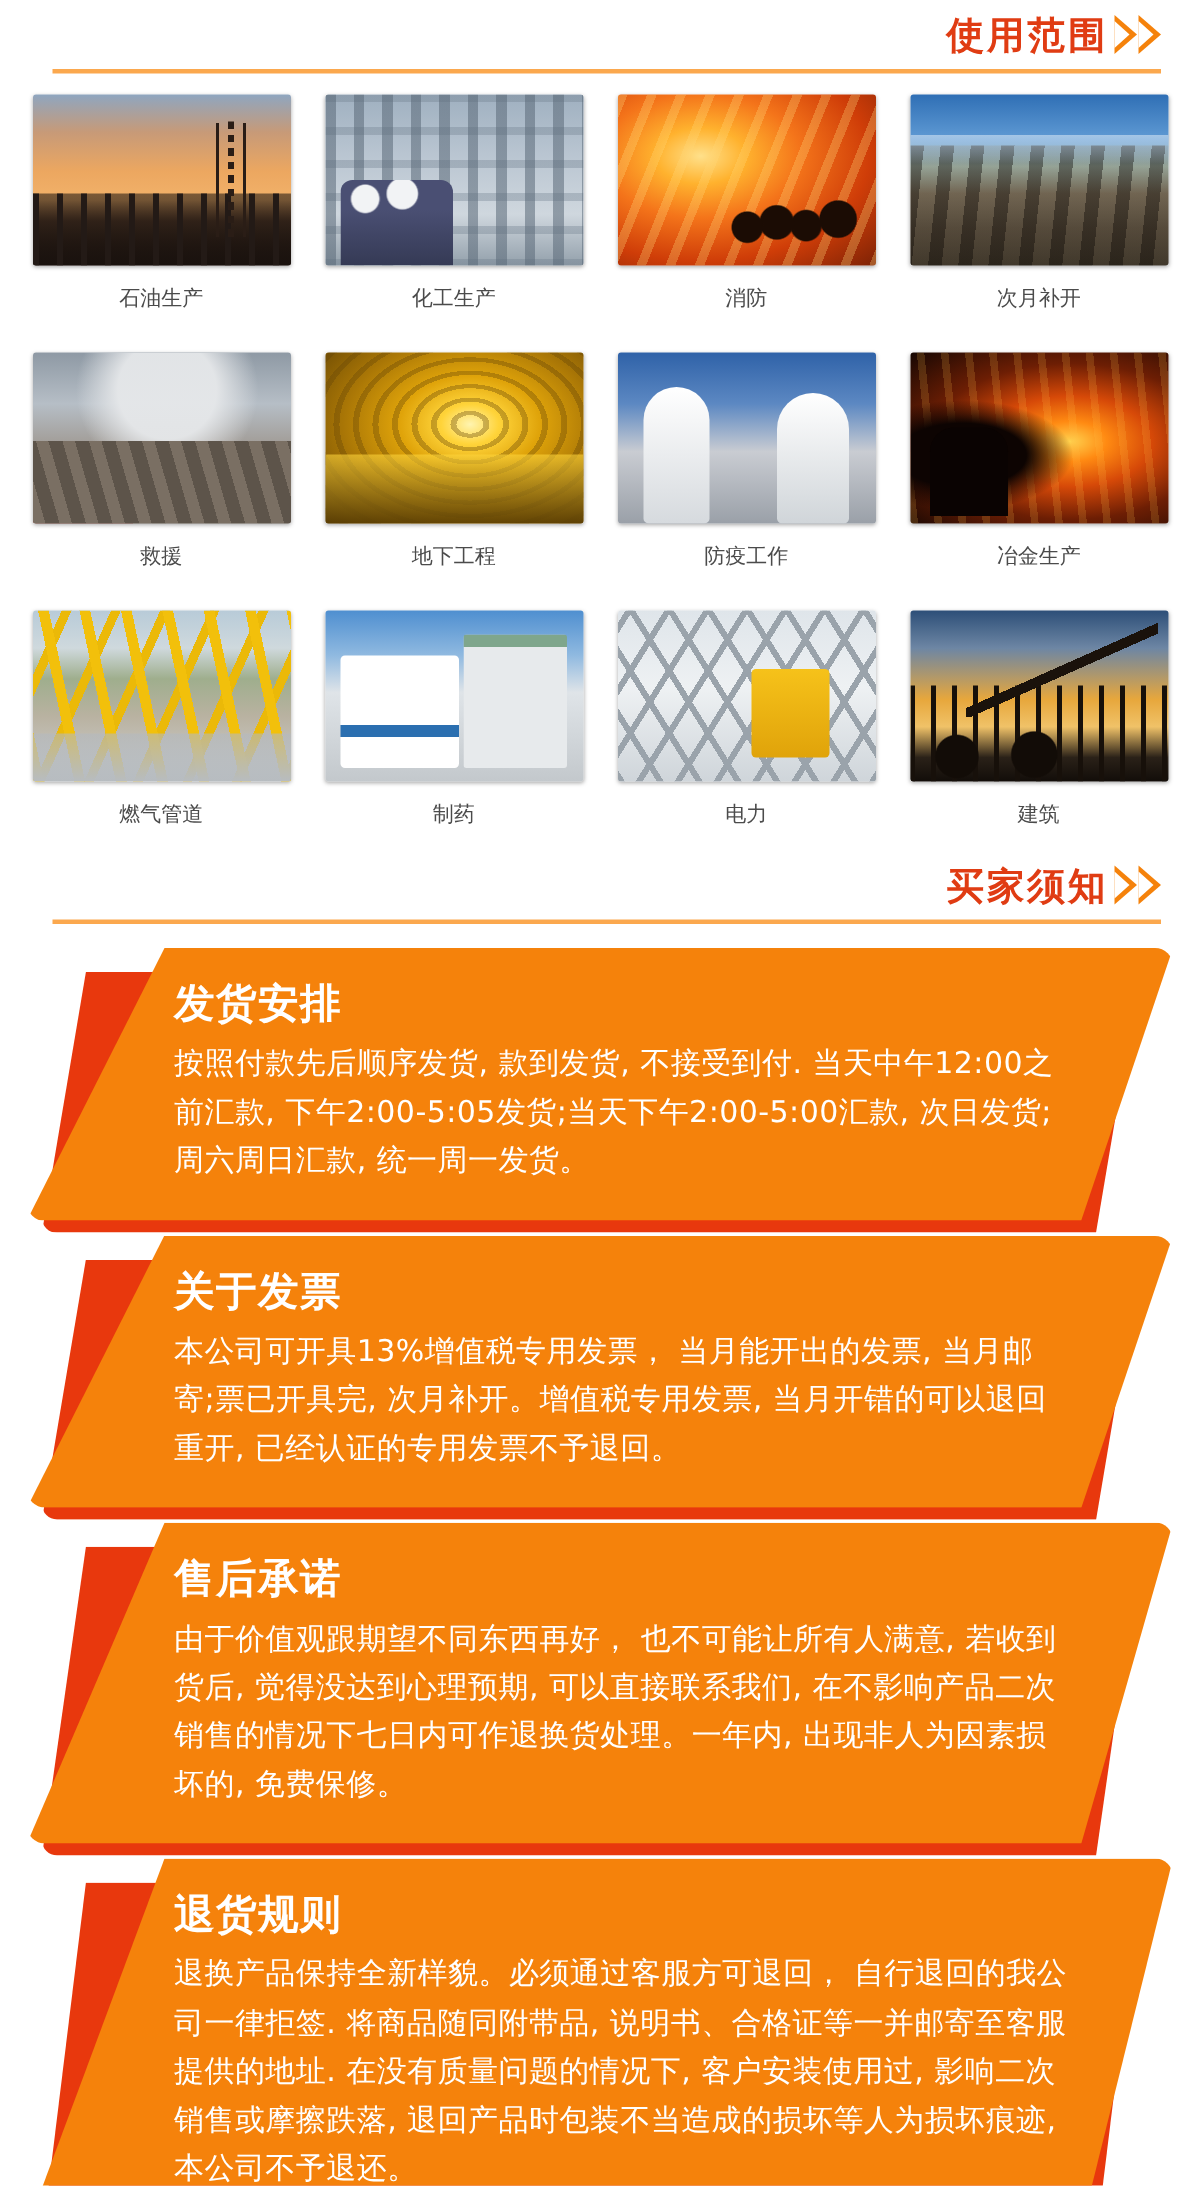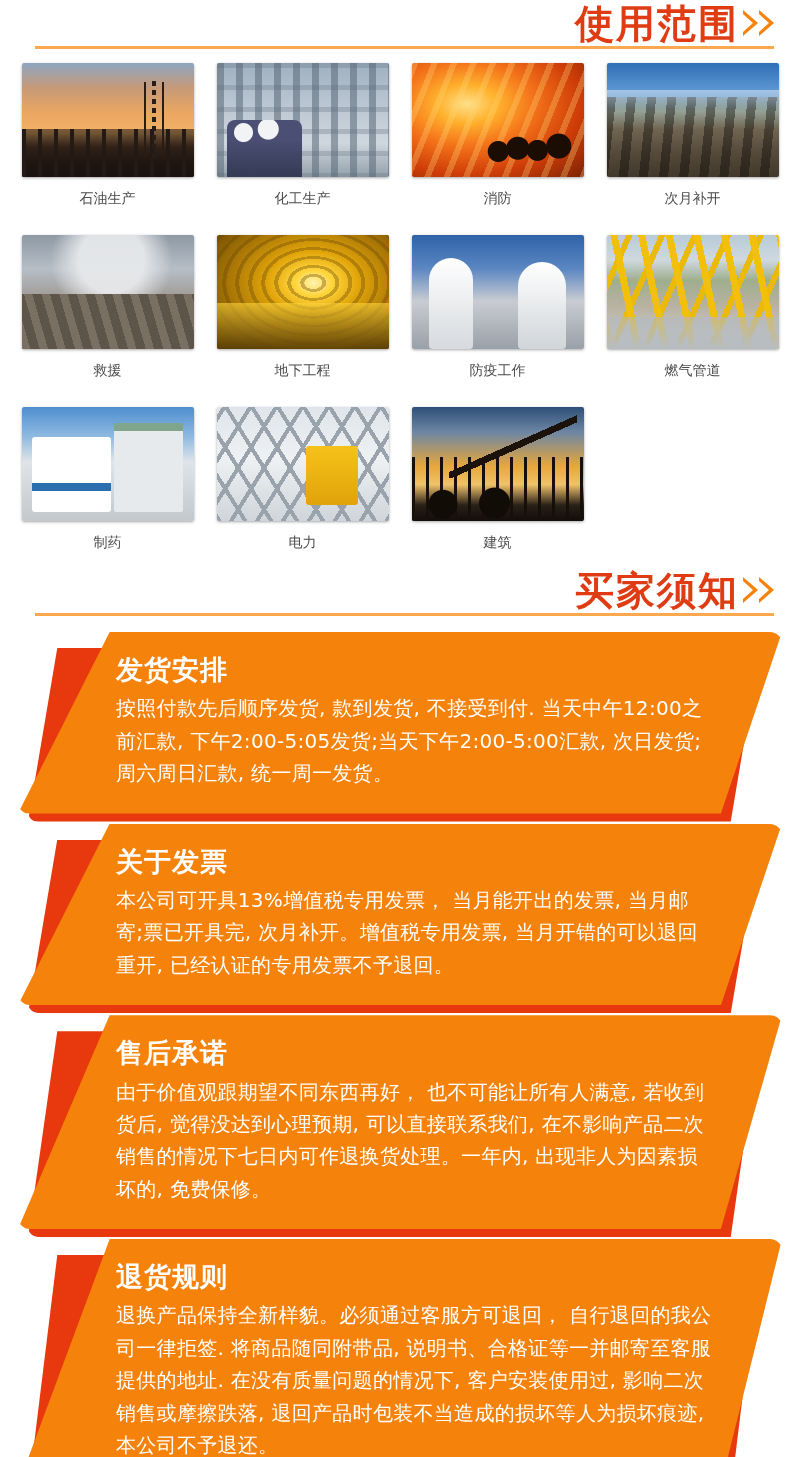--- a/index.html
+++ b/index.html
@@ -11,21 +11,21 @@
   }
   .page { position:relative; width:800px; height:1457px; background:#fff; }
 
   
   .section-header { position:relative; width:800px; }
   .sh-title-row {
     display:flex; align-items:center; justify-content:flex-end;
     padding-right:26px; height:46px;
   }
   .sh-title {
-    font-size:39px; font-weight:bold; color:#E03C13;
+    font-size:25px; font-weight:bold; color:#E03C13;
     letter-spacing:2px; line-height:1;
     font-family:"DejaVu Sans","Liberation Sans",sans-serif;
   }
   .sh-chevrons {
     margin-left:4px; display:flex; align-items:center; line-height:1;
   }
   .chev {
     width:0;height:0;
     border-top:13px solid transparent;
     border-bottom:13px solid transparent;
@@ -243,20 +243,24 @@
       </div>
       <div class="cell">
         <div class="thumb t-tunnel"></div>
         <div class="cap">地下工程</div>
       </div>
       <div class="cell">
         <div class="thumb t-epidemic"></div>
         <div class="cap">防疫工作</div>
       </div>
       <div class="cell">
+        <div class="thumb t-metal"></div>
+        <div class="cap">冶金生产</div>
+      </div>
+      <div class="cell">
         <div class="thumb t-gas"></div>
         <div class="cap">燃气管道</div>
       </div>
       <div class="cell">
         <div class="thumb t-pharma"></div>
         <div class="cap">制药</div>
       </div>
       <div class="cell">
         <div class="thumb t-power"></div>
         <div class="cap">电力</div>

